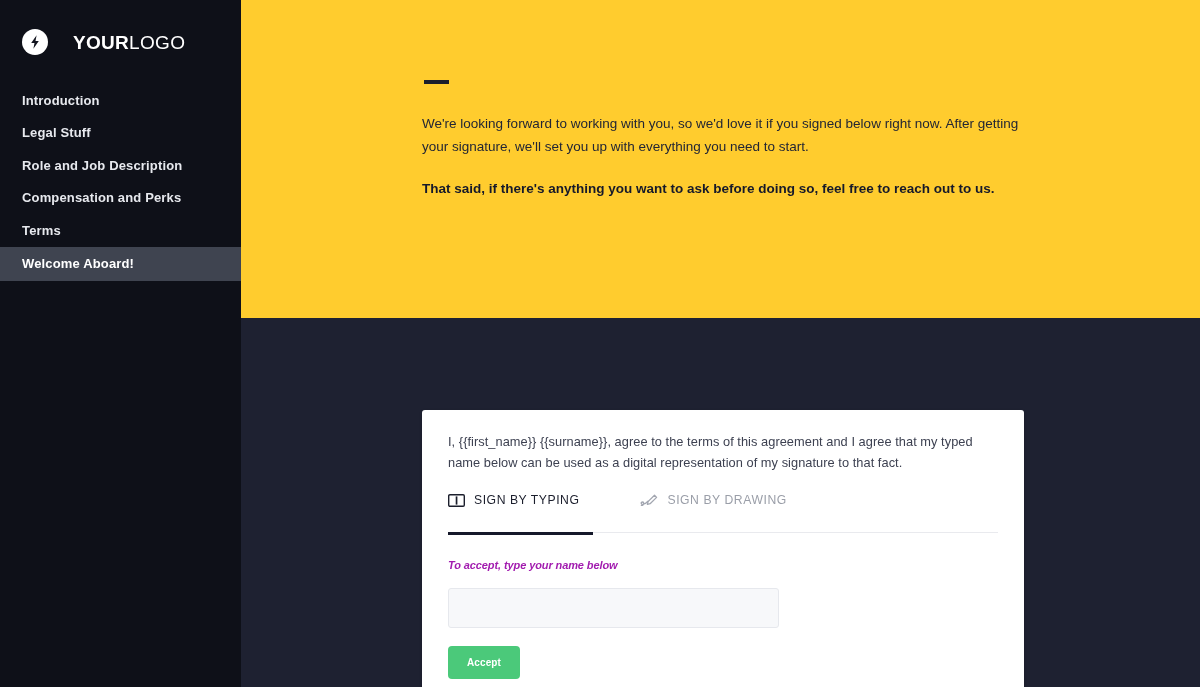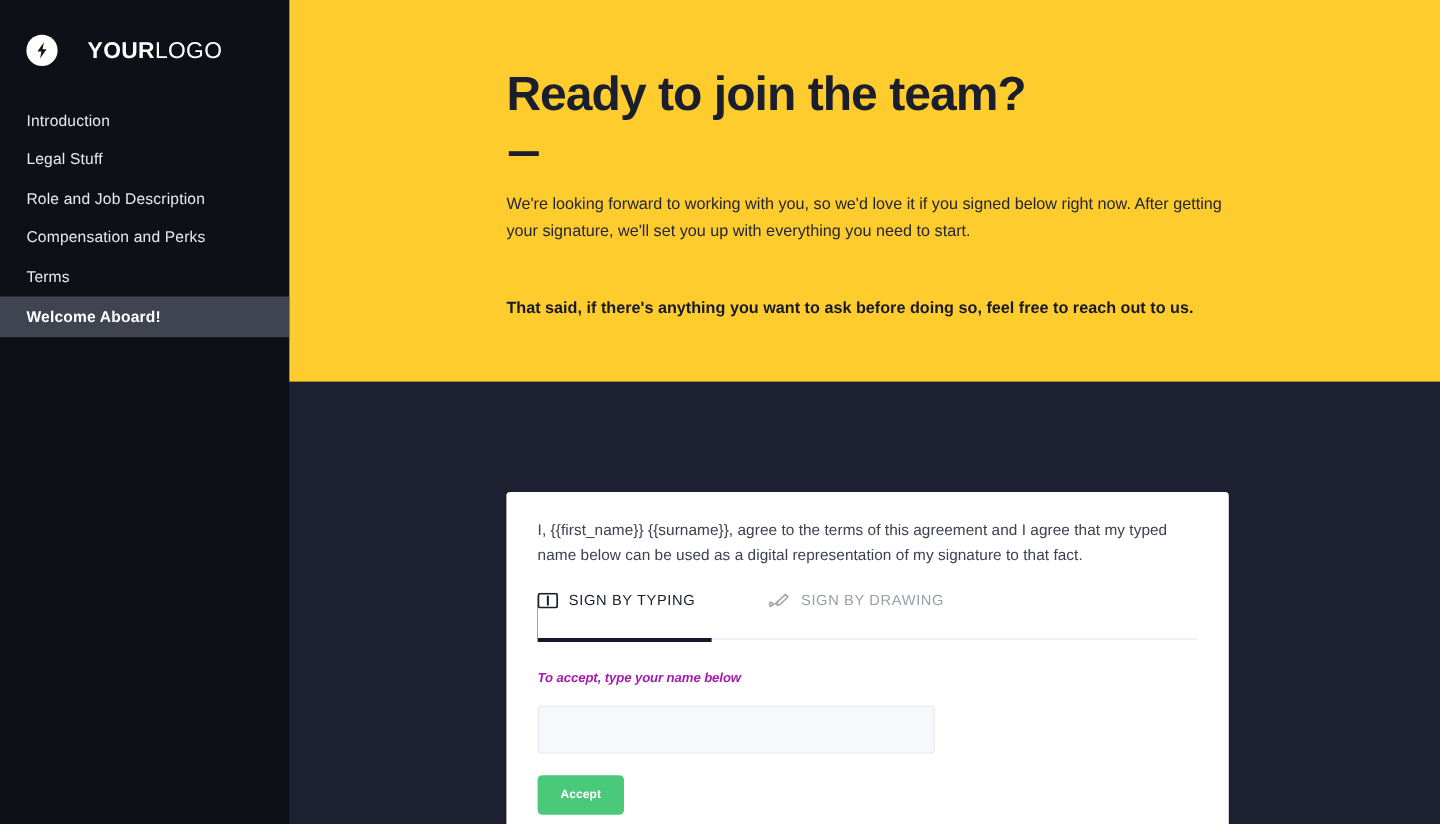--- a/index.html
+++ b/index.html
@@ -67,21 +67,21 @@
   }
 
   .nav-item {
     height: 32.5px;
     display: flex;
     align-items: center;
     padding-left: 22px;
     font-size: 13px;
     color: #e7e9ee;
     letter-spacing: 0.15px;
-    font-weight: 400;
+    font-weight: 700;
     white-space: nowrap;
   }
 
   .nav-item.active {
     background: #3f4450;
     font-weight: 700;
     color: #ffffff;
     height: 34px;
   }
 
@@ -116,21 +116,21 @@
 
   .hero-para {
     margin-top: 28px;
     font-size: 13.5px;
     line-height: 1.72;
     color: #232634;
     max-width: 600px;
   }
 
   .hero-bold {
-    margin-top: 42px;
+    margin-top: 20px;
     font-size: 13.5px;
     font-weight: 700;
     color: #16192a;
     line-height: 1.6;
   }
 
   
   .card-area {
     height: 391px;
     position: relative;
@@ -254,21 +254,20 @@
       <div class="nav-item">Compensation and Perks</div>
       <div class="nav-item">Terms</div>
       <div class="nav-item active">Welcome Aboard!</div>
     </nav>
 
   </aside>
 
   <main class="main">
 
     <section class="hero">
-      <h1 class="hero-title">Ready to join the team?</h1>
       <div class="hero-rule"></div>
       <p class="hero-para">We're looking forward to working with you, so we'd love it if you signed below right now. After getting your signature, we'll set you up with everything you need to start.</p>
       <p class="hero-bold">That said, if there's anything you want to ask before doing so, feel free to reach out to us.</p>
     </section>
 
     <section class="card-area">
       <div class="card">
 
         <p class="agreement">I, {{first_name}} {{surname}}, agree to the terms of this agreement and I agree that my typed name below can be used as a digital representation of my signature to that fact.</p>
 

